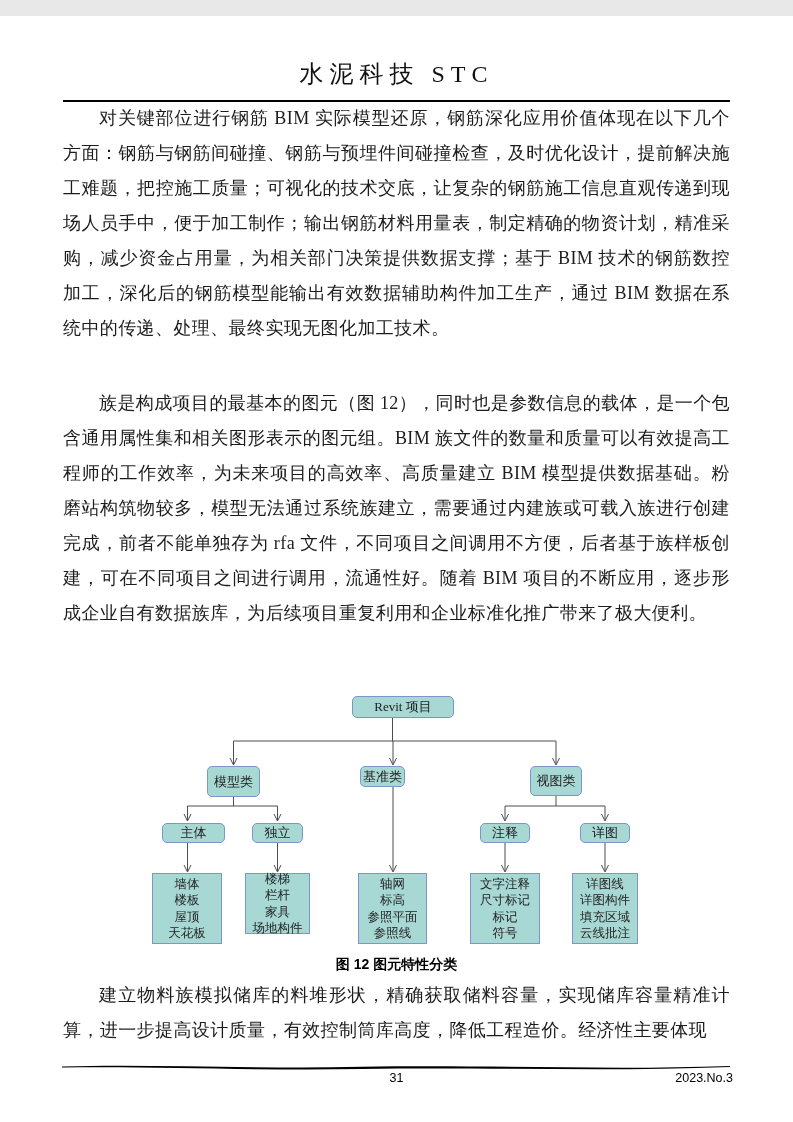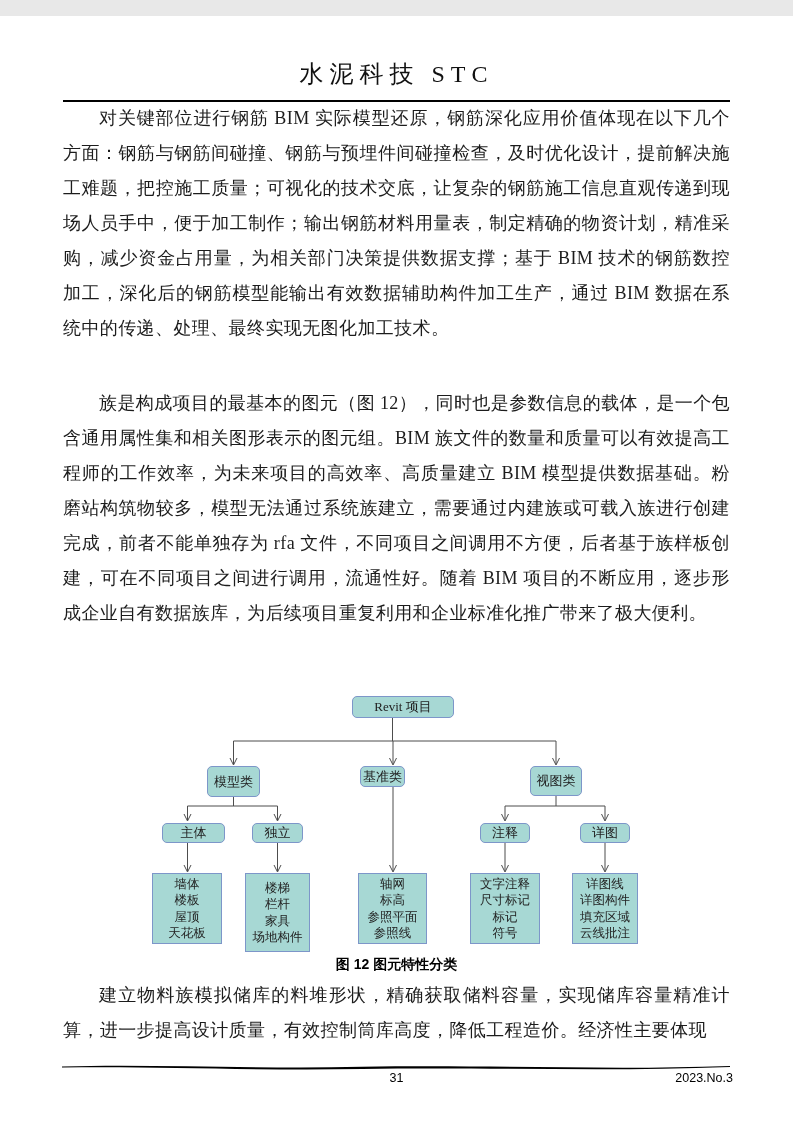--- a/index.html
+++ b/index.html
@@ -61,21 +61,21 @@
   }
   #node-root  {left:212px;top:6px;  width:102px;height:22px;}
   #node-model {left:67px; top:76px; width:53px;height:31px;}
   #node-datum {left:220px;top:76px; width:45px;height:21px;}
   #node-view  {left:390px;top:76px; width:52px;height:30px;}
   #node-host  {left:22px; top:133px;width:63px;height:20px;}
   #node-indep {left:112px;top:133px;width:51px;height:20px;}
   #node-annot {left:340px;top:133px;width:50px;height:20px;}
   #node-detail{left:440px;top:133px;width:50px;height:20px;}
   #leaf-1{left:12px; top:183px;width:70px;height:71px;}
-  #leaf-2{left:105px;top:183px;width:65px;height:79px;}
+  #leaf-2{left:105px;top:183px;width:65px;height:61px;}
   #leaf-3{left:218px;top:183px;width:69px;height:71px;}
   #leaf-4{left:330px;top:183px;width:70px;height:71px;}
   #leaf-5{left:432px;top:183px;width:66px;height:71px;}
   .figure-caption{
     position:absolute;top:940px;left:0;width:100%;
     text-align:center;
     font-family:"Liberation Sans","DejaVu Sans",sans-serif;
     font-size:14px;font-weight:bold;color:#000;
   }
   

